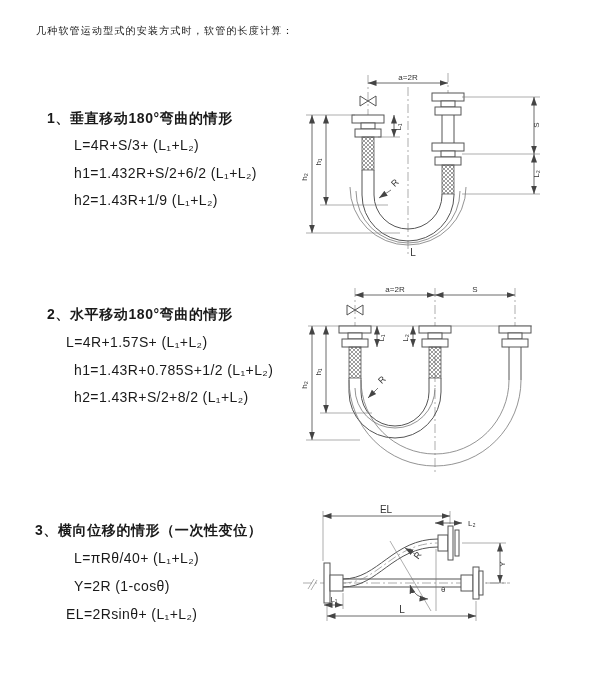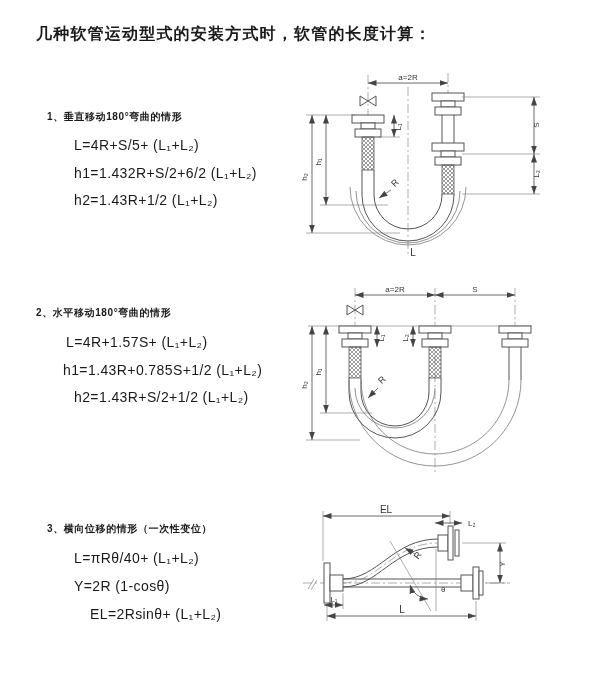--- a/index.html
+++ b/index.html
@@ -2,54 +2,54 @@
 <html><head>
 <meta charset="utf-8">
 <style>
   html,body{margin:0;padding:0}
   body{
     width:600px;height:675px;position:relative;overflow:hidden;
     background:#ffffff;color:#1a1a1a;
     font-family:"Liberation Sans","DejaVu Sans",sans-serif;
   }
   .abs{position:absolute;white-space:nowrap}
-  .title{font-size:16px;font-weight:700;letter-spacing:1.2px}
-  .heading{font-size:10px;font-weight:700;letter-spacing:0.6px}
+  .title{font-size:10px;font-weight:400;letter-spacing:1.2px}
+  .heading{font-size:14px;font-weight:700;letter-spacing:0.6px}
   .formula{font-size:14px;font-weight:400;letter-spacing:0.4px}
   svg{position:absolute;overflow:visible}
   svg text{font-family:"Liberation Sans","DejaVu Sans",sans-serif;fill:#333}
   .dt{font-size:8px}
   .hose{stroke:#555;stroke-width:1;fill:none}
   .hose2{stroke:#787878;stroke-width:0.8;fill:none}
   .fit{fill:#fff;stroke:#555;stroke-width:1}
   .braid{fill:url(#hatch);stroke:#555;stroke-width:0.8}
   .dim{stroke:#444;stroke-width:0.8;fill:none;marker-start:url(#arr);marker-end:url(#arr)}
   .lead{stroke:#444;stroke-width:0.7;fill:none;marker-end:url(#arr)}
   .ext{stroke:#777;stroke-width:0.6;fill:none}
   .cl{stroke:#8a8a8a;stroke-width:0.7;fill:none;stroke-dasharray:9 3 2 3}
 </style>
 </head>
 <body>
 
 <div class="abs title" style="left:36px;top:24px">几种软管运动型式的安装方式时，软管的长度计算：</div>
 
 <div class="abs heading" style="left:47px;top:110px">1、垂直移动180°弯曲的情形</div>
-<div class="abs formula" style="left:74px;top:137px">L=4R+S/5+ (L₁+L₂)</div>
+<div class="abs formula" style="left:74px;top:137px">L=4R+S/3+ (L₁+L₂)</div>
 <div class="abs formula" style="left:74px;top:165px">h1=1.432R+S/2+6/2 (L₁+L₂)</div>
-<div class="abs formula" style="left:74px;top:192px">h2=1.43R+1/2 (L₁+L₂)</div>
-
-<div class="abs heading" style="left:36px;top:306px">2、水平移动180°弯曲的情形</div>
+<div class="abs formula" style="left:74px;top:192px">h2=1.43R+1/9 (L₁+L₂)</div>
+
+<div class="abs heading" style="left:47px;top:306px">2、水平移动180°弯曲的情形</div>
 <div class="abs formula" style="left:66px;top:334px">L=4R+1.57S+ (L₁+L₂)</div>
-<div class="abs formula" style="left:63px;top:362px">h1=1.43R+0.785S+1/2 (L₁+L₂)</div>
-<div class="abs formula" style="left:74px;top:389px">h2=1.43R+S/2+1/2 (L₁+L₂)</div>
-
-<div class="abs heading" style="left:47px;top:522px">3、横向位移的情形（一次性变位）</div>
+<div class="abs formula" style="left:74px;top:362px">h1=1.43R+0.785S+1/2 (L₁+L₂)</div>
+<div class="abs formula" style="left:74px;top:389px">h2=1.43R+S/2+8/2 (L₁+L₂)</div>
+
+<div class="abs heading" style="left:35px;top:522px">3、横向位移的情形（一次性变位）</div>
 <div class="abs formula" style="left:74px;top:550px">L=πRθ/40+ (L₁+L₂)</div>
 <div class="abs formula" style="left:74px;top:578px">Y=2R (1-cosθ)</div>
-<div class="abs formula" style="left:90px;top:606px">EL=2Rsinθ+ (L₁+L₂)</div>
+<div class="abs formula" style="left:66px;top:606px">EL=2Rsinθ+ (L₁+L₂)</div>
 
 <svg style="left:300px;top:65px" width="290" height="195" viewBox="0 0 290 195">
   <defs>
     <pattern id="hatch" patternUnits="userSpaceOnUse" width="4" height="4">
       <path d="M0,0 l4,4 M0,4 l4,-4" stroke="#5a5a5a" stroke-width="0.6"></path>
     </pattern>
     <marker id="arr" markerUnits="userSpaceOnUse" markerWidth="9" markerHeight="8" refX="8.5" refY="4" orient="auto-start-reverse">
       <path d="M0,1 L8.5,4 L0,7 Z" fill="#444"></path>
     </marker>
   </defs>

